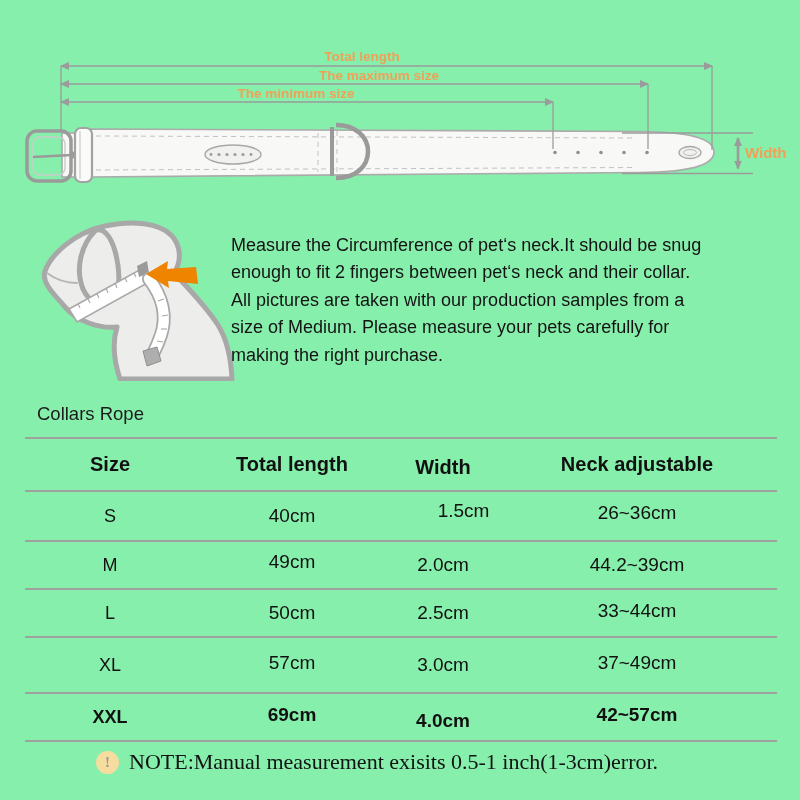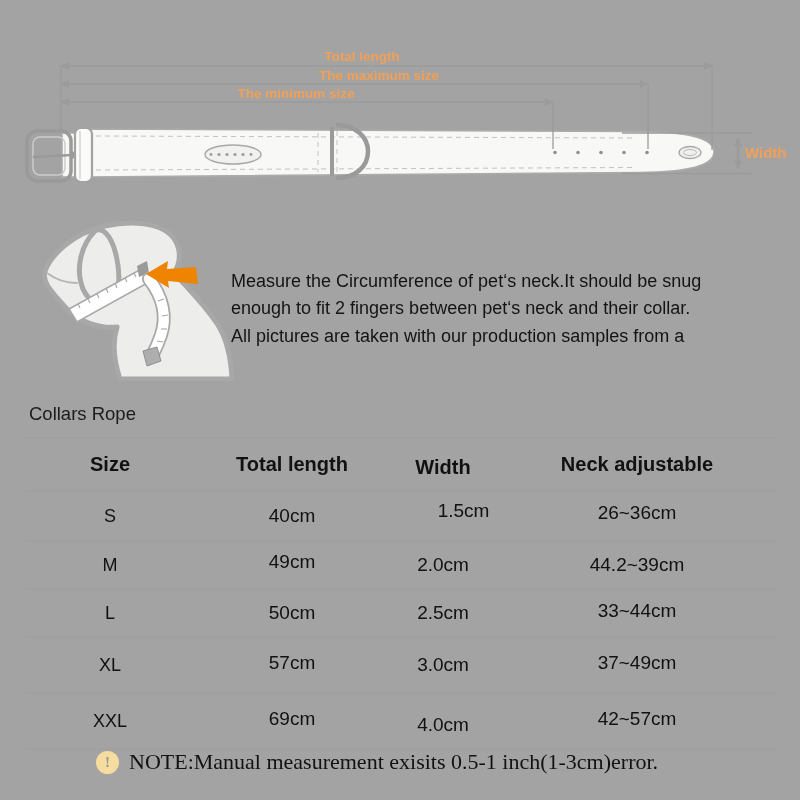--- a/index.html
+++ b/index.html
@@ -7,56 +7,56 @@
     --arrow-orange:#EE8400;
     --diagram-gray:#9b9b9b;
     --table-line-gray:#a0a0a0;
     --note-icon-bg:#F6DD9F;
     --note-icon-glyph:#969696;
     --text-black:#141414;
   }
   *{margin:0;padding:0;box-sizing:border-box;}
   html,body{width:800px;height:800px;background:#ffffff;overflow:hidden;
     font-family:"Liberation Sans", sans-serif;color:var(--text-black);}
-  #page{position:relative;width:800px;height:800px;background:#a3a3a3;}
+  #page{position:relative;width:800px;height:800px;background:#86efac;}
 
   
   #collar-diagram{position:absolute;left:0;top:0;}
   .gline{stroke:var(--diagram-gray);stroke-width:1.3;fill:none;}
   .gline-thick{stroke:var(--diagram-gray);stroke-width:2.6;fill:none;}
   .gfill{fill:var(--diagram-gray);}
   .orange-label{fill:var(--accent-orange);font:700 13.5px "Liberation Sans",sans-serif;}
   .orange-label-big{fill:var(--accent-orange);font:700 15px "Liberation Sans",sans-serif;}
   .strap{fill:#f8f8f6;stroke:#ababab;stroke-width:1.6;}
   .stitch{stroke:#c2c2c2;stroke-width:1;stroke-dasharray:5 4;fill:none;}
   .metal{stroke:#9a9a9a;fill:none;}
   .metal-light{stroke:#cccccc;fill:none;}
 
   
   #dog-art{position:absolute;left:25px;top:211px;}
   .dogfill{fill:#ededec;stroke:#a8a8a8;stroke-width:5;stroke-linejoin:round;stroke-linecap:round;}
   .dogline{stroke:#b5b5b5;stroke-width:2;fill:none;stroke-linecap:round;}
   .tape{fill:#ffffff;stroke:#a8a8a8;stroke-width:1.6;}
   .tick{stroke:#a8a8a8;stroke-width:1.1;}
   #measure-text{position:absolute;left:231px;top:232px;width:532px;
-    font-size:18px;line-height:27.4px;color:var(--text-black);letter-spacing:0;margin-top:36px;}
-
-  
-  #table-title{position:absolute;left:29px;top:403px;font-size:18.5px;color:#1c1c1c;}
+    font-size:18px;line-height:27.4px;color:var(--text-black);letter-spacing:0;}
+
+  
+  #table-title{position:absolute;left:37px;top:403px;font-size:18.5px;color:#1c1c1c;}
   #size-table{position:absolute;left:25px;top:437px;width:752px;
     border-top:2px solid var(--table-line-gray);}
   .t-row{display:grid;grid-template-columns:170px 194px 108px 280px;
     align-items:center;justify-items:center;
     border-bottom:2px solid var(--table-line-gray);}
   .t-row.header{height:53px;}
   .t-row:nth-child(2){height:50px;}
   .t-row:nth-child(3){height:48px;}
   .t-row:nth-child(4){height:48px;}
   .t-row:nth-child(5){height:56px;}
-  .t-row:nth-child(6){height:56px;}
+  .t-row:nth-child(6){height:48px;font-weight:bold;}
   .th{font-weight:700;font-size:20px;color:#111;}
   .td{font-size:19px;color:#111;}
   .td.size-col{font-size:18px;}
   .down3{transform:translateY(3px);}
   .down4{transform:translateY(4px);}
   .up2{transform:translateY(-2px);}
   .up3{transform:translateY(-3px);}
   .up5{transform:translateY(-5px);margin-left:41px;}
 
   
@@ -176,20 +176,22 @@
       <polygon points="118,140 132,136 136,150 122,155" fill="#aeaeae" stroke="#8f8f8f" stroke-width="1"></polygon>
     </g>
 
     <polygon points="121,63 143,50 142,58 171,56 173,73 143,70 144,77" style="fill:var(--arrow-orange)"></polygon>
   </svg>
 
   <div id="measure-text">
     <div>Measure the Circumference of pet‘s neck.It should be snug</div>
     <div>enough to fit 2 fingers between pet‘s neck and their collar.</div>
     <div>All pictures are taken with our production samples from a</div>
+    <div>size of Medium. Please measure your pets carefully for</div>
+    <div>making the right purchase.</div>
   </div>
 
   <div id="table-title">Collars Rope</div>
 
   <div id="size-table">
     <div class="t-row header">
       <div class="th">Size</div>
       <div class="th">Total length</div>
       <div class="th down3">Width</div>
       <div class="th">Neck adjustable</div>

